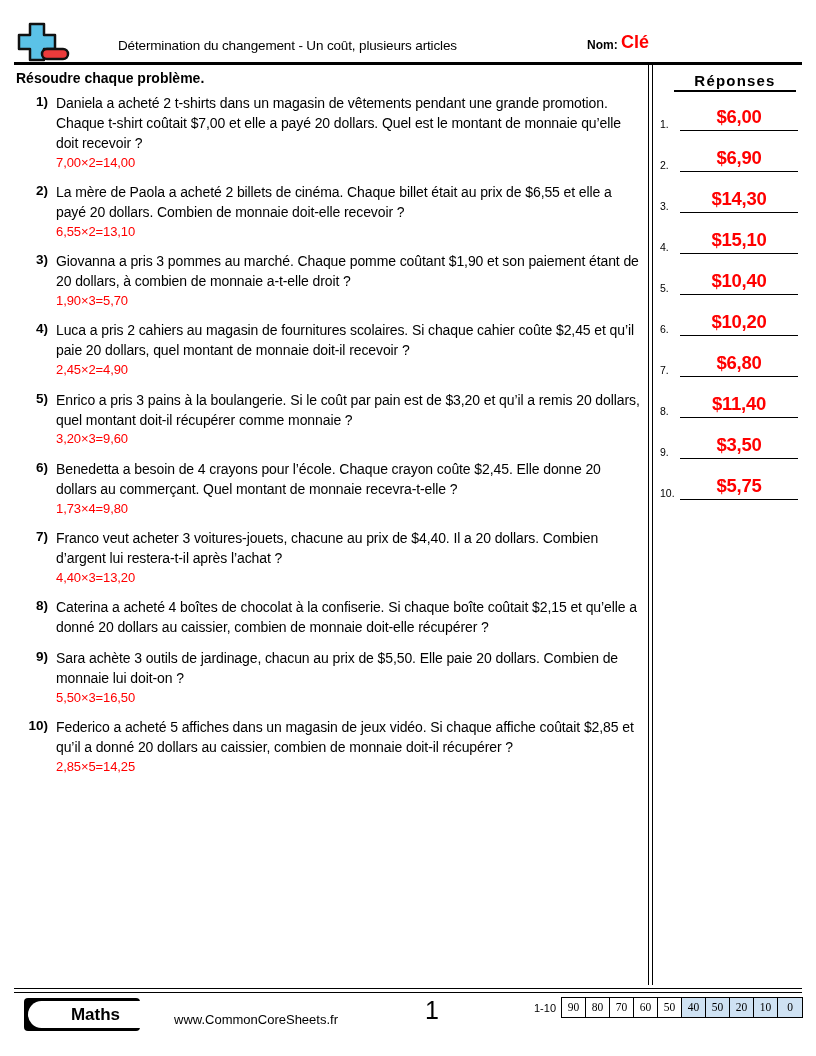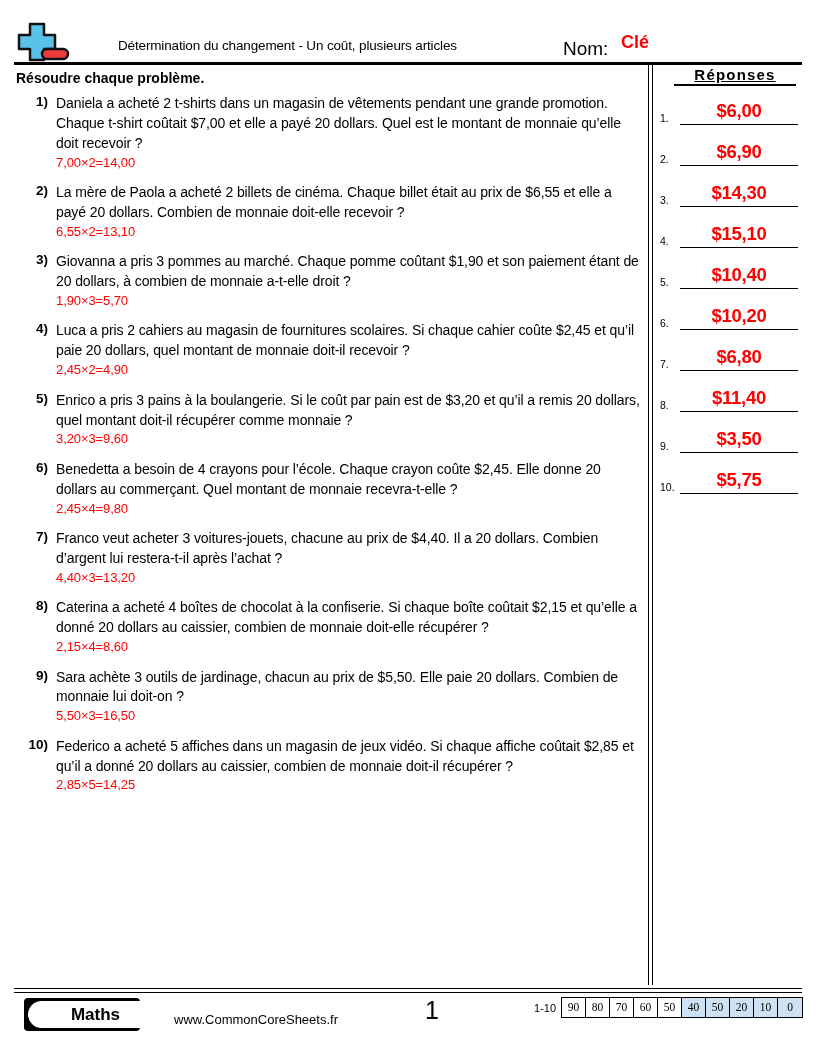--- a/index.html
+++ b/index.html
@@ -44,24 +44,25 @@
   .header-title {
     position: absolute;
     left: 104px;
     top: 20px;
     font-size: 13.5px;
     letter-spacing: -0.15px;
     white-space: nowrap;
   }
   .header-name-label {
     position: absolute;
-    left: 549px;
+    left: 573px;
     top: 20px;
-    font-size: 19px;
-    white-space: nowrap;
+    font-size: 12px;
+    white-space: nowrap;
+    font-weight: bold;
   }
   .header-name-value {
     position: absolute;
     left: 607px;
     top: 14px;
     font-size: 18px;
     font-weight: bold;
     color: #FF0000;
     white-space: nowrap;
   }
@@ -128,23 +129,22 @@
     font-size: 13px;
     color: #FF0000;
     line-height: 1.42;
     letter-spacing: -0.1px;
   }
 
   
   .answers {
     position: absolute;
     left: 660px;
-    top: 66px;
+    top: 72px;
     width: 146px;
-    text-decoration: underline;
   }
   .answers-head {
     font-size: 15px;
     font-weight: bold;
     text-align: center;
     letter-spacing: 1.2px;
     border-bottom: 2px solid #000;
     padding-bottom: 1px;
     width: 122px;
     margin: 0 auto 0 14px;
@@ -307,31 +307,30 @@
       <div class="work">2,45×2=4,90</div>
     </div>
     <div class="problem">
       <div class="num">5)</div>
       <div class="body">Enrico a pris 3 pains à la boulangerie. Si le coût par pain est de $3,20 et qu’il a remis 20 dollars, quel montant doit-il récupérer comme monnaie ?</div>
       <div class="work">3,20×3=9,60</div>
     </div>
     <div class="problem">
       <div class="num">6)</div>
       <div class="body">Benedetta a besoin de 4 crayons pour l’école. Chaque crayon coûte $2,45. Elle donne 20 dollars au commerçant. Quel montant de monnaie recevra-t-elle ?</div>
-      <div class="work">2,45×4=9,80</div>
+      <div class="work">1,73×4=9,80</div>
     </div>
     <div class="problem">
       <div class="num">7)</div>
       <div class="body">Franco veut acheter 3 voitures-jouets, chacune au prix de $4,40. Il a 20 dollars. Combien d’argent lui restera-t-il après l’achat ?</div>
       <div class="work">4,40×3=13,20</div>
     </div>
     <div class="problem">
       <div class="num">8)</div>
       <div class="body">Caterina a acheté 4 boîtes de chocolat à la confiserie. Si chaque boîte coûtait $2,15 et qu’elle a donné 20 dollars au caissier, combien de monnaie doit-elle récupérer ?</div>
-      <div class="work">2,15×4=8,60</div>
     </div>
     <div class="problem">
       <div class="num">9)</div>
       <div class="body">Sara achète 3 outils de jardinage, chacun au prix de $5,50. Elle paie 20 dollars. Combien de monnaie lui doit-on ?</div>
       <div class="work">5,50×3=16,50</div>
     </div>
     <div class="problem">
       <div class="num">10)</div>
       <div class="body">Federico a acheté 5 affiches dans un magasin de jeux vidéo. Si chaque affiche coûtait $2,85 et qu’il a donné 20 dollars au caissier, combien de monnaie doit-il récupérer ?</div>
       <div class="work">2,85×5=14,25</div>

